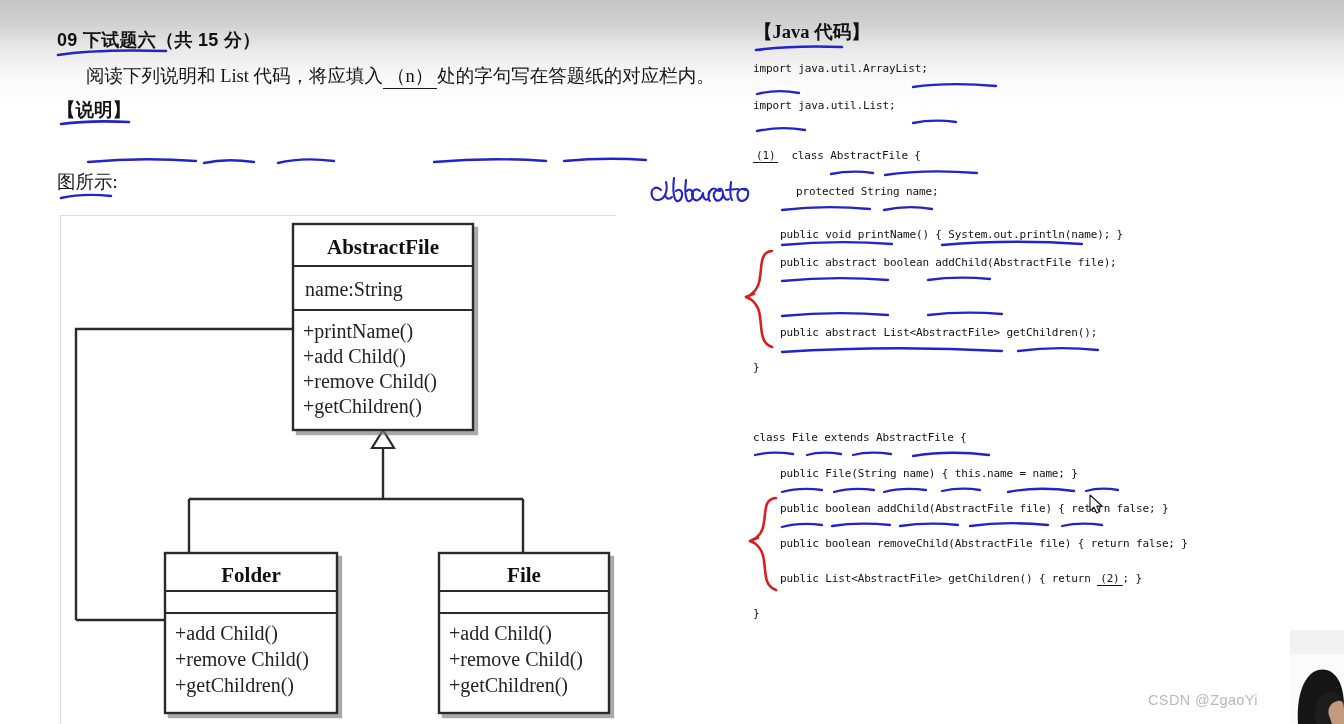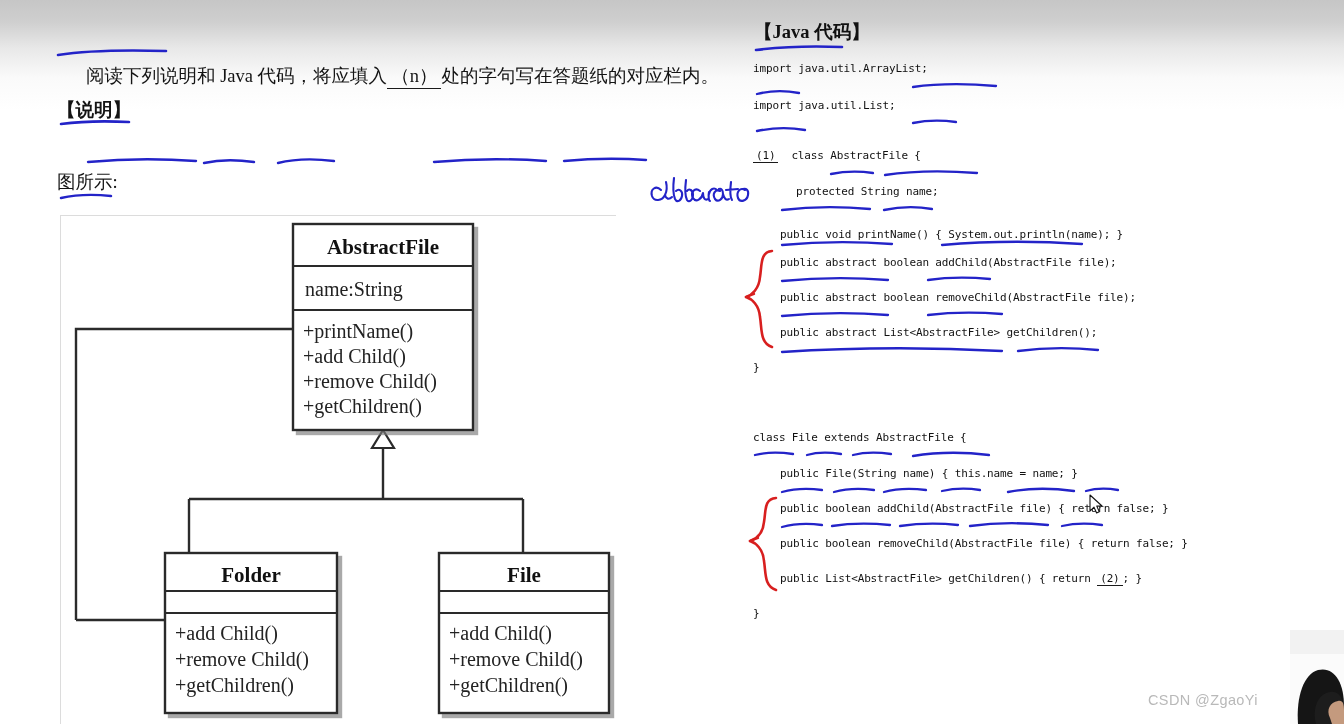--- a/index.html
+++ b/index.html
@@ -113,29 +113,30 @@
     background: #ffffff;
   }
 </style>
 </head>
 <body>
 
 <div id="page">
 
   <div id="left-col">
 
+    <div class="q-title">09 下试题六（共 15 分）</div>
 
     <div class="uline" style="left:56px; top:48px;">
       <svg width="120" height="10">
           <path d="M2,7 Q40,1 110,3" stroke="#2323c8" stroke-width="2.6" fill="none" stroke-linecap="round"></path>
         </svg>
     </div>
 
     <div class="para" id="para-read">
-      <span>阅读下列说明和 Java 代码，将应填入</span><span class="blank-n">（n）</span><span>处的字句写在答题纸的对应栏内。</span>
+      <span>阅读下列说明和 List 代码，将应填入</span><span class="blank-n">（n）</span><span>处的字句写在答题纸的对应栏内。</span>
     </div>
 
     <div class="para" id="bracket-note">【说明】</div>
     <div class="uline" style="left:59px; top:118px;">
       <svg width="75" height="10">
           <path d="M2,6 Q32,2 70,4" stroke="#2323c8" stroke-width="2.6" fill="none" stroke-linecap="round"></path>
         </svg>
     </div>
 
 
@@ -287,21 +288,20 @@
     </div>
 
     <div class="code-line" style="left:56px; top:256px;">public abstract boolean addChild(AbstractFile file);</div>
     <div class="uline" style="left:56px; top:275px;">
       <svg width="460" height="12">
         <path d="M2,6 Q54,1 108,5" stroke="#2323c8" stroke-width="2.3" fill="none" stroke-linecap="round"></path>
         <path d="M148,5 Q176,1 210,4" stroke="#2323c8" stroke-width="2.3" fill="none" stroke-linecap="round"></path>
       </svg>
     </div>
 
-    <div class="code-line" style="left:56px; top:291px;">public abstract boolean removeChild(AbstractFile file);</div>
     <div class="uline" style="left:56px; top:310px;">
       <svg width="460" height="12">
         <path d="M2,6 Q54,1 108,5" stroke="#2323c8" stroke-width="2.3" fill="none" stroke-linecap="round"></path>
         <path d="M148,5 Q182,1 222,4" stroke="#2323c8" stroke-width="2.3" fill="none" stroke-linecap="round"></path>
       </svg>
     </div>
 
     <div class="code-line" style="left:56px; top:326px;">public abstract List&lt;AbstractFile&gt; getChildren();</div>
     <div class="uline" style="left:56px; top:345px;">
       <svg width="460" height="12">

